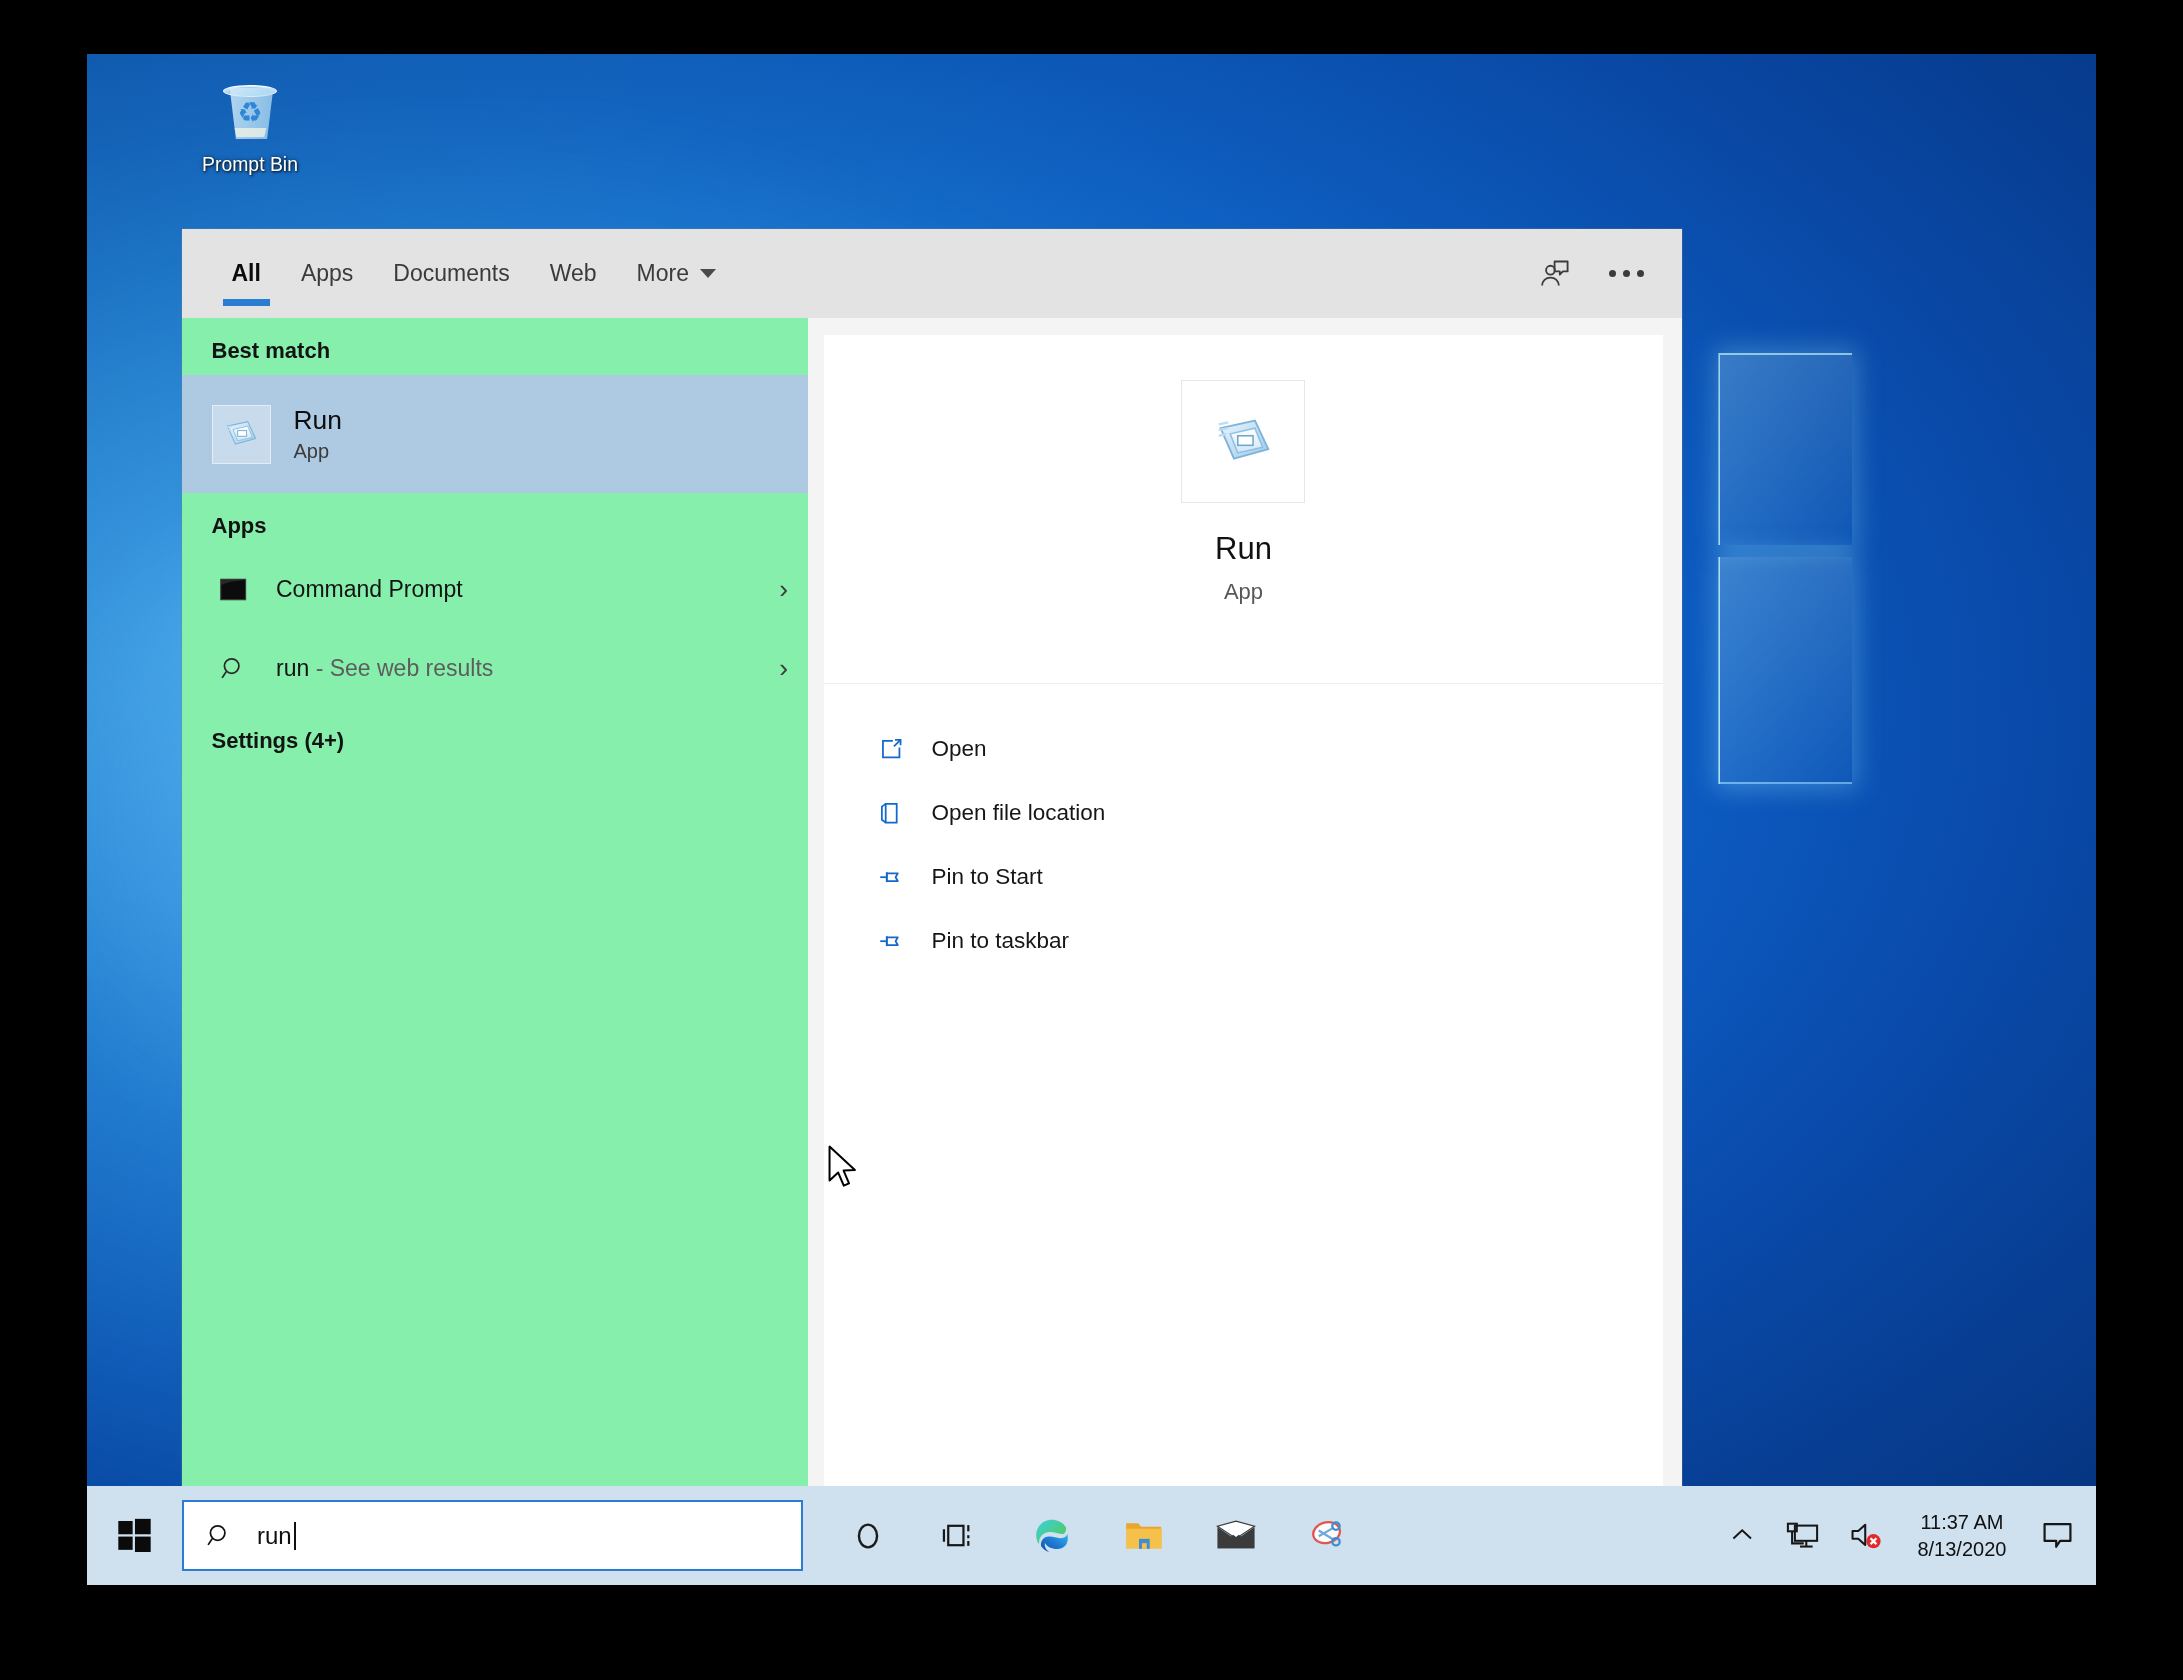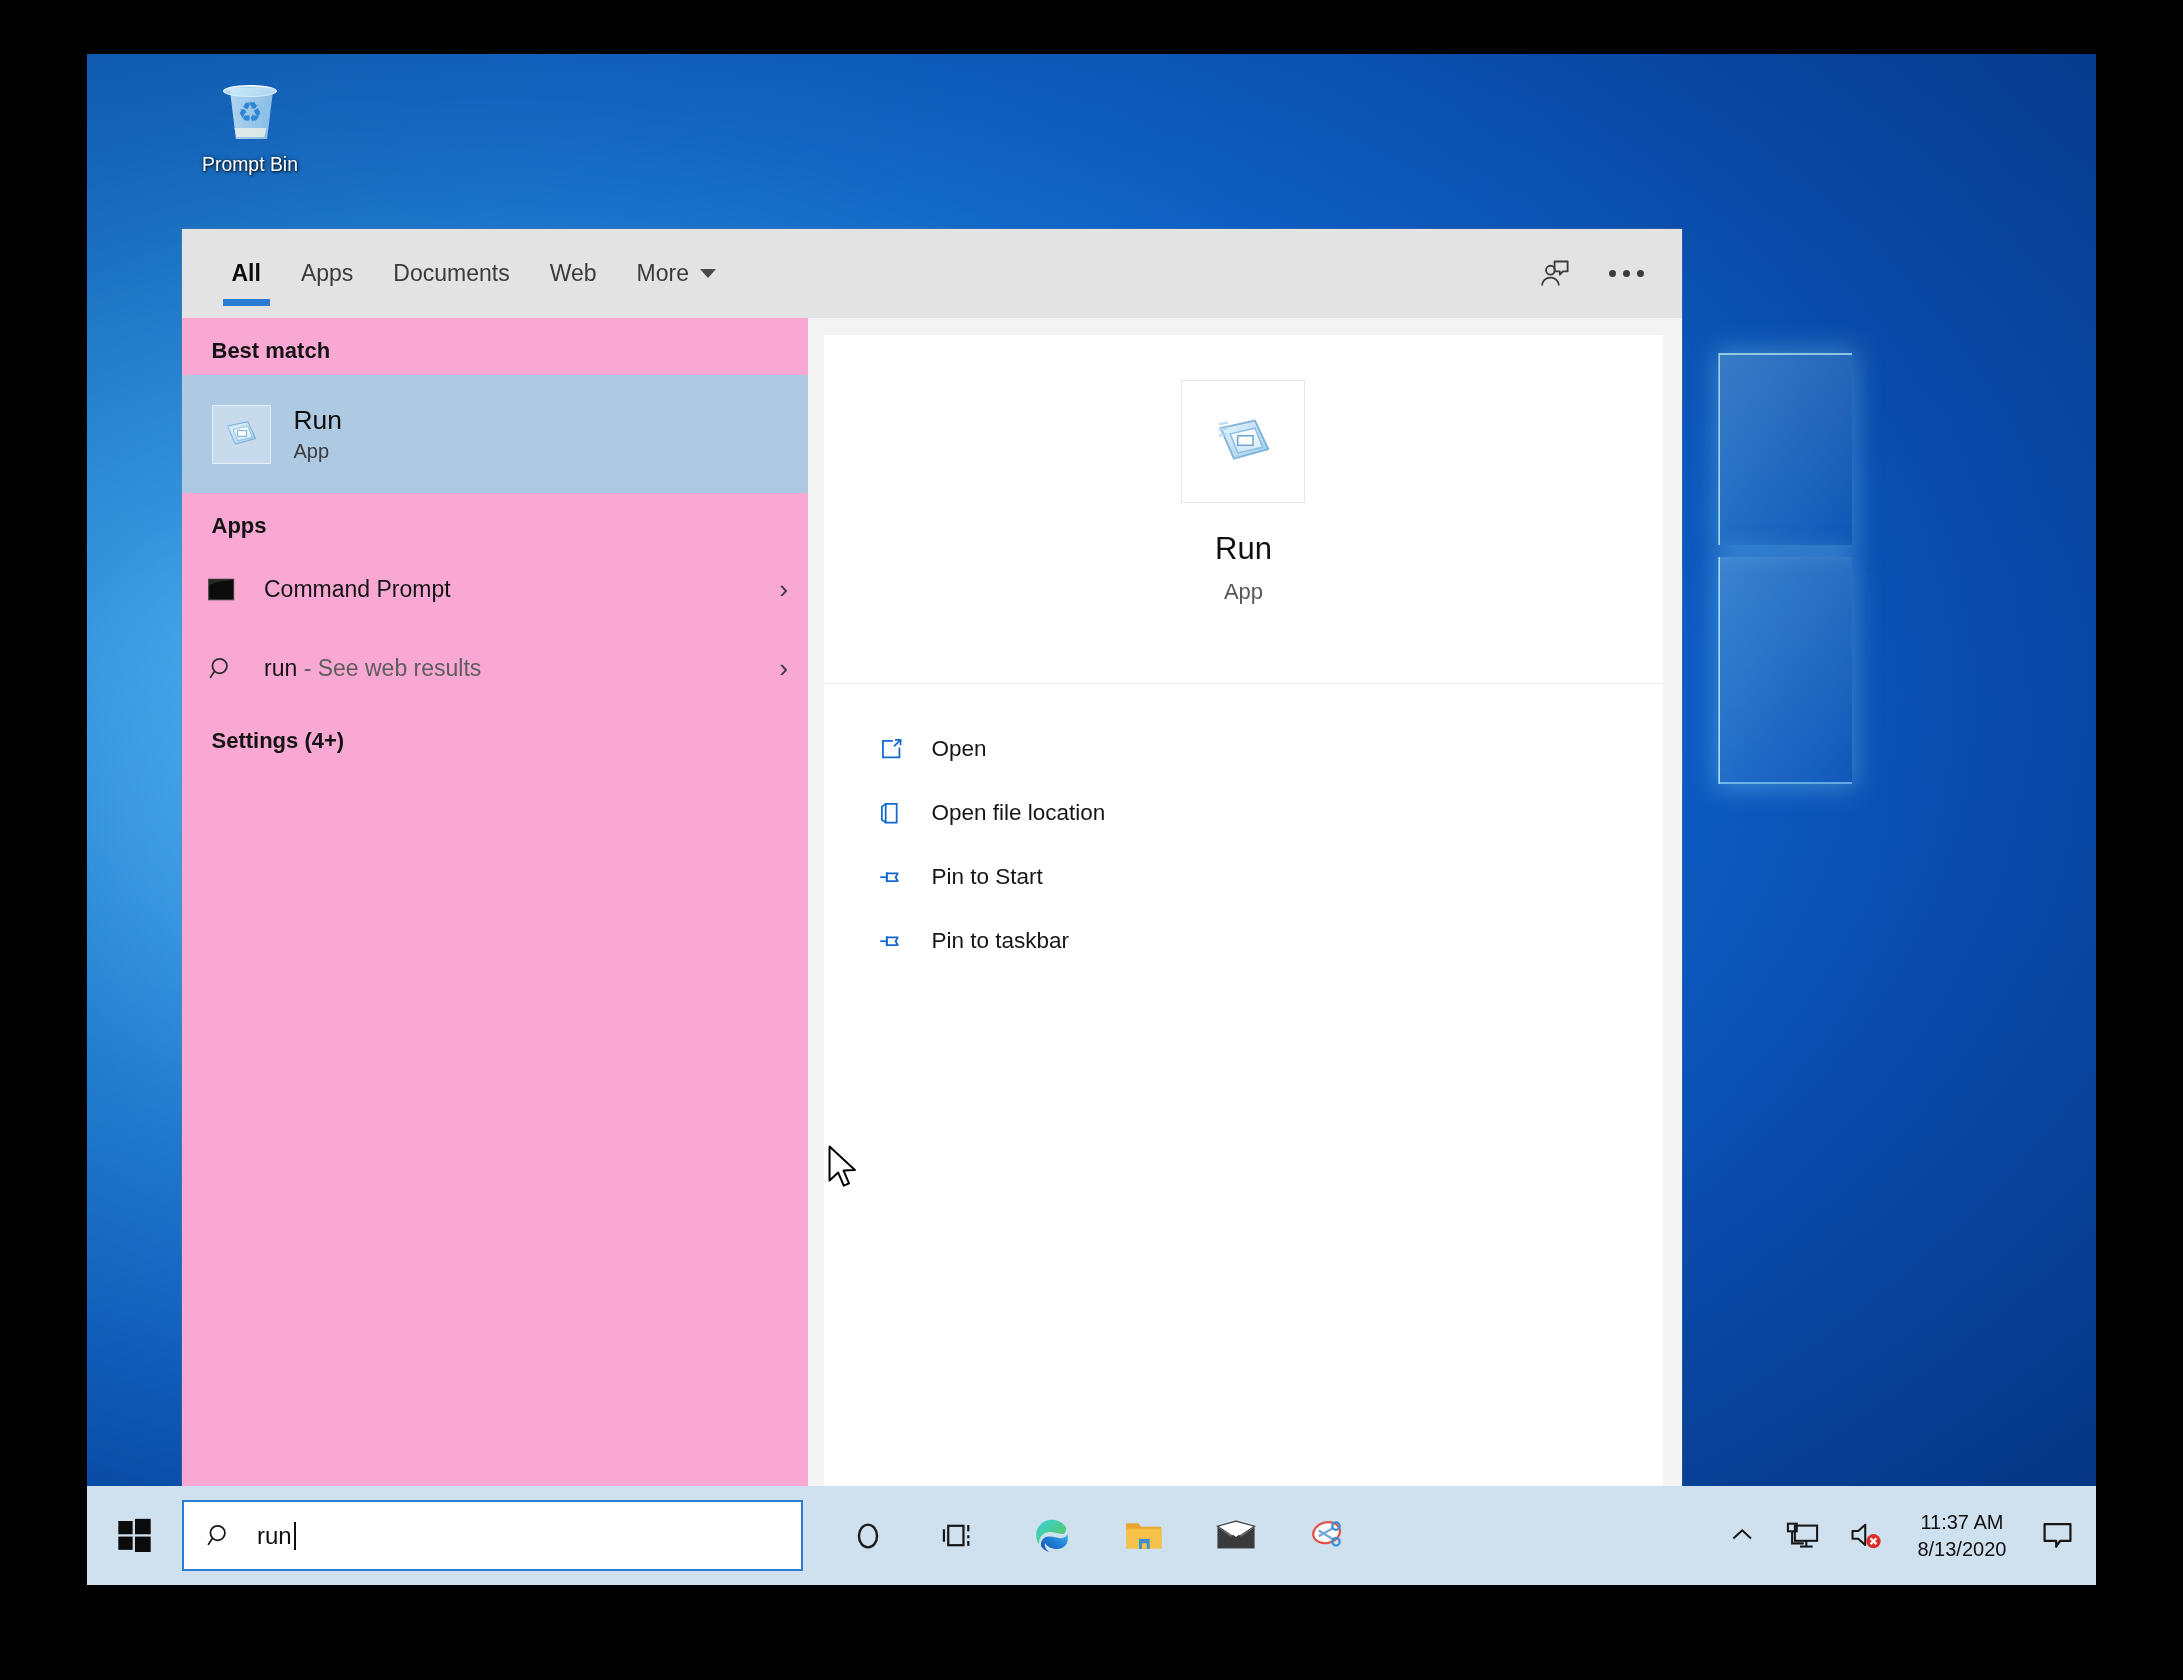--- a/index.html
+++ b/index.html
@@ -196,35 +196,35 @@
 
   #search-body {
     position: absolute;
     left: 0; top: 89px; right: 0; bottom: 0;
     display: flex;
   }
 
   
   #results {
     width: 626px;
-    background: #f9a8d4;
+    background: #86efac;
     position: relative;
     overflow: hidden;
   }
   .group-header {
     padding: 20px 0 11px 29.5px;
     font-size: 22px;
     font-weight: bold;
     color: #131313;
   }
   .result-row {
     display: flex;
     align-items: center;
     height: 79px;
-    padding-left: 17px;
+    padding-left: 29px;
     padding-right: 20px;
     cursor: default;
   }
   .result-row .r-icon {
     width: 45px;
     flex: 0 0 45px;
     display: flex;
     align-items: center;
     justify-content: center;
   }

